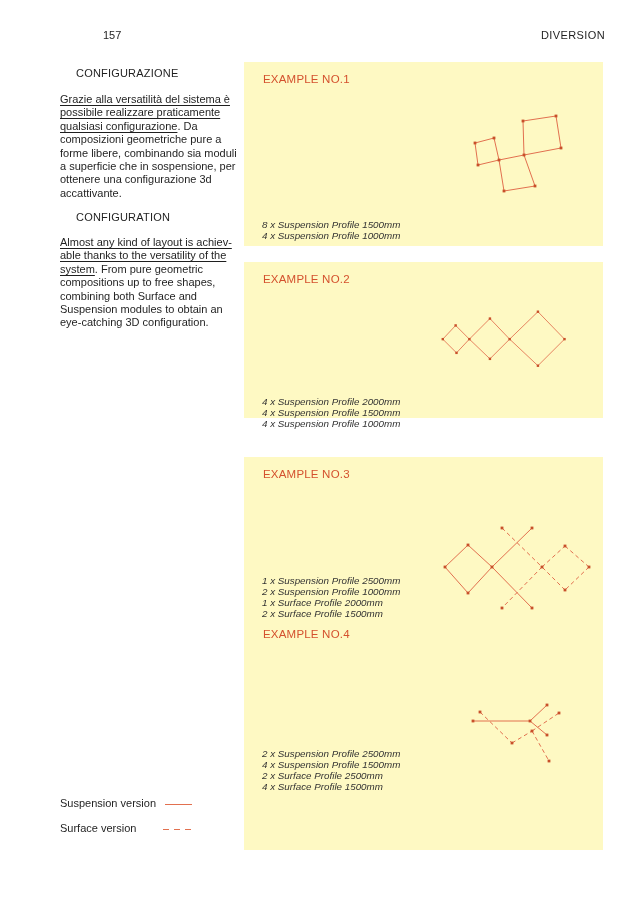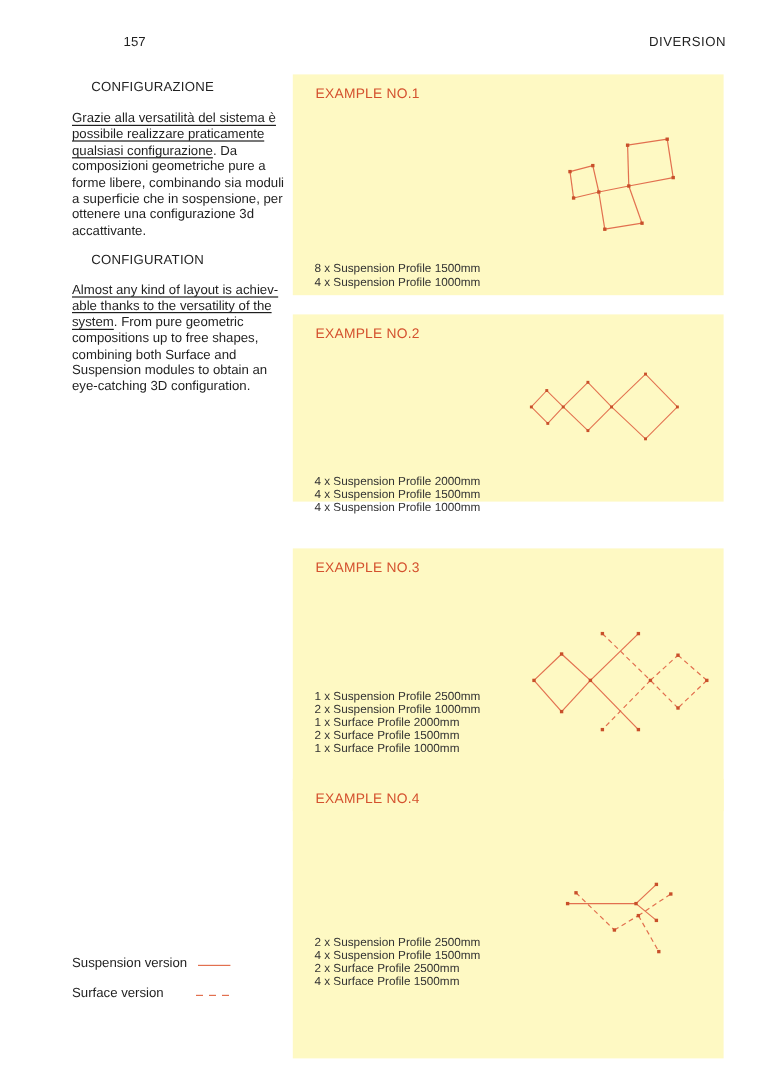--- a/index.html
+++ b/index.html
@@ -16,23 +16,23 @@
   .en-title{top:211px;}
   .col-text{position:absolute;left:60px;width:180px;font-size:11px;line-height:13.4px;margin:0;}
   .it-text{top:93px;}
   .en-text{top:236px;}
   .ul{text-decoration:underline;text-underline-offset:2px;}
 
   .box{position:absolute;left:244px;width:359px;background:#fef9c3;}
   .box1{top:62px;height:184px;}
   .box2{top:262px;height:156px;}
   .box3{top:457px;height:219px;}
-  .box4{top:649px;height:233px;}
+  .box4{top:617px;height:233px;}
   .box-title{position:absolute;left:19px;top:11px;font-size:11.5px;letter-spacing:.2px;color:#d4512e;}
-  .box-items{position:absolute;left:18px;font-size:9.8px;line-height:11px;color:#333;}
+  .box-items{position:absolute;left:18px;font-size:9.8px;line-height:11px;color:#333;font-style:italic;}
   .box1 .box-items{top:157px;}
   .box2 .box-items{top:134px;}
   .box3 .box-items{top:118px;}
   .box4 .box-items{top:131px;}
   svg.diagram{position:absolute;left:0;top:0;width:100%;height:100%;display:block;}
 
   .legend-label{position:absolute;left:60px;font-size:11px;}
   .legend-label.susp{top:797px;}
   .legend-label.surf{top:822px;}
   .legend-line{position:absolute;height:1px;}

